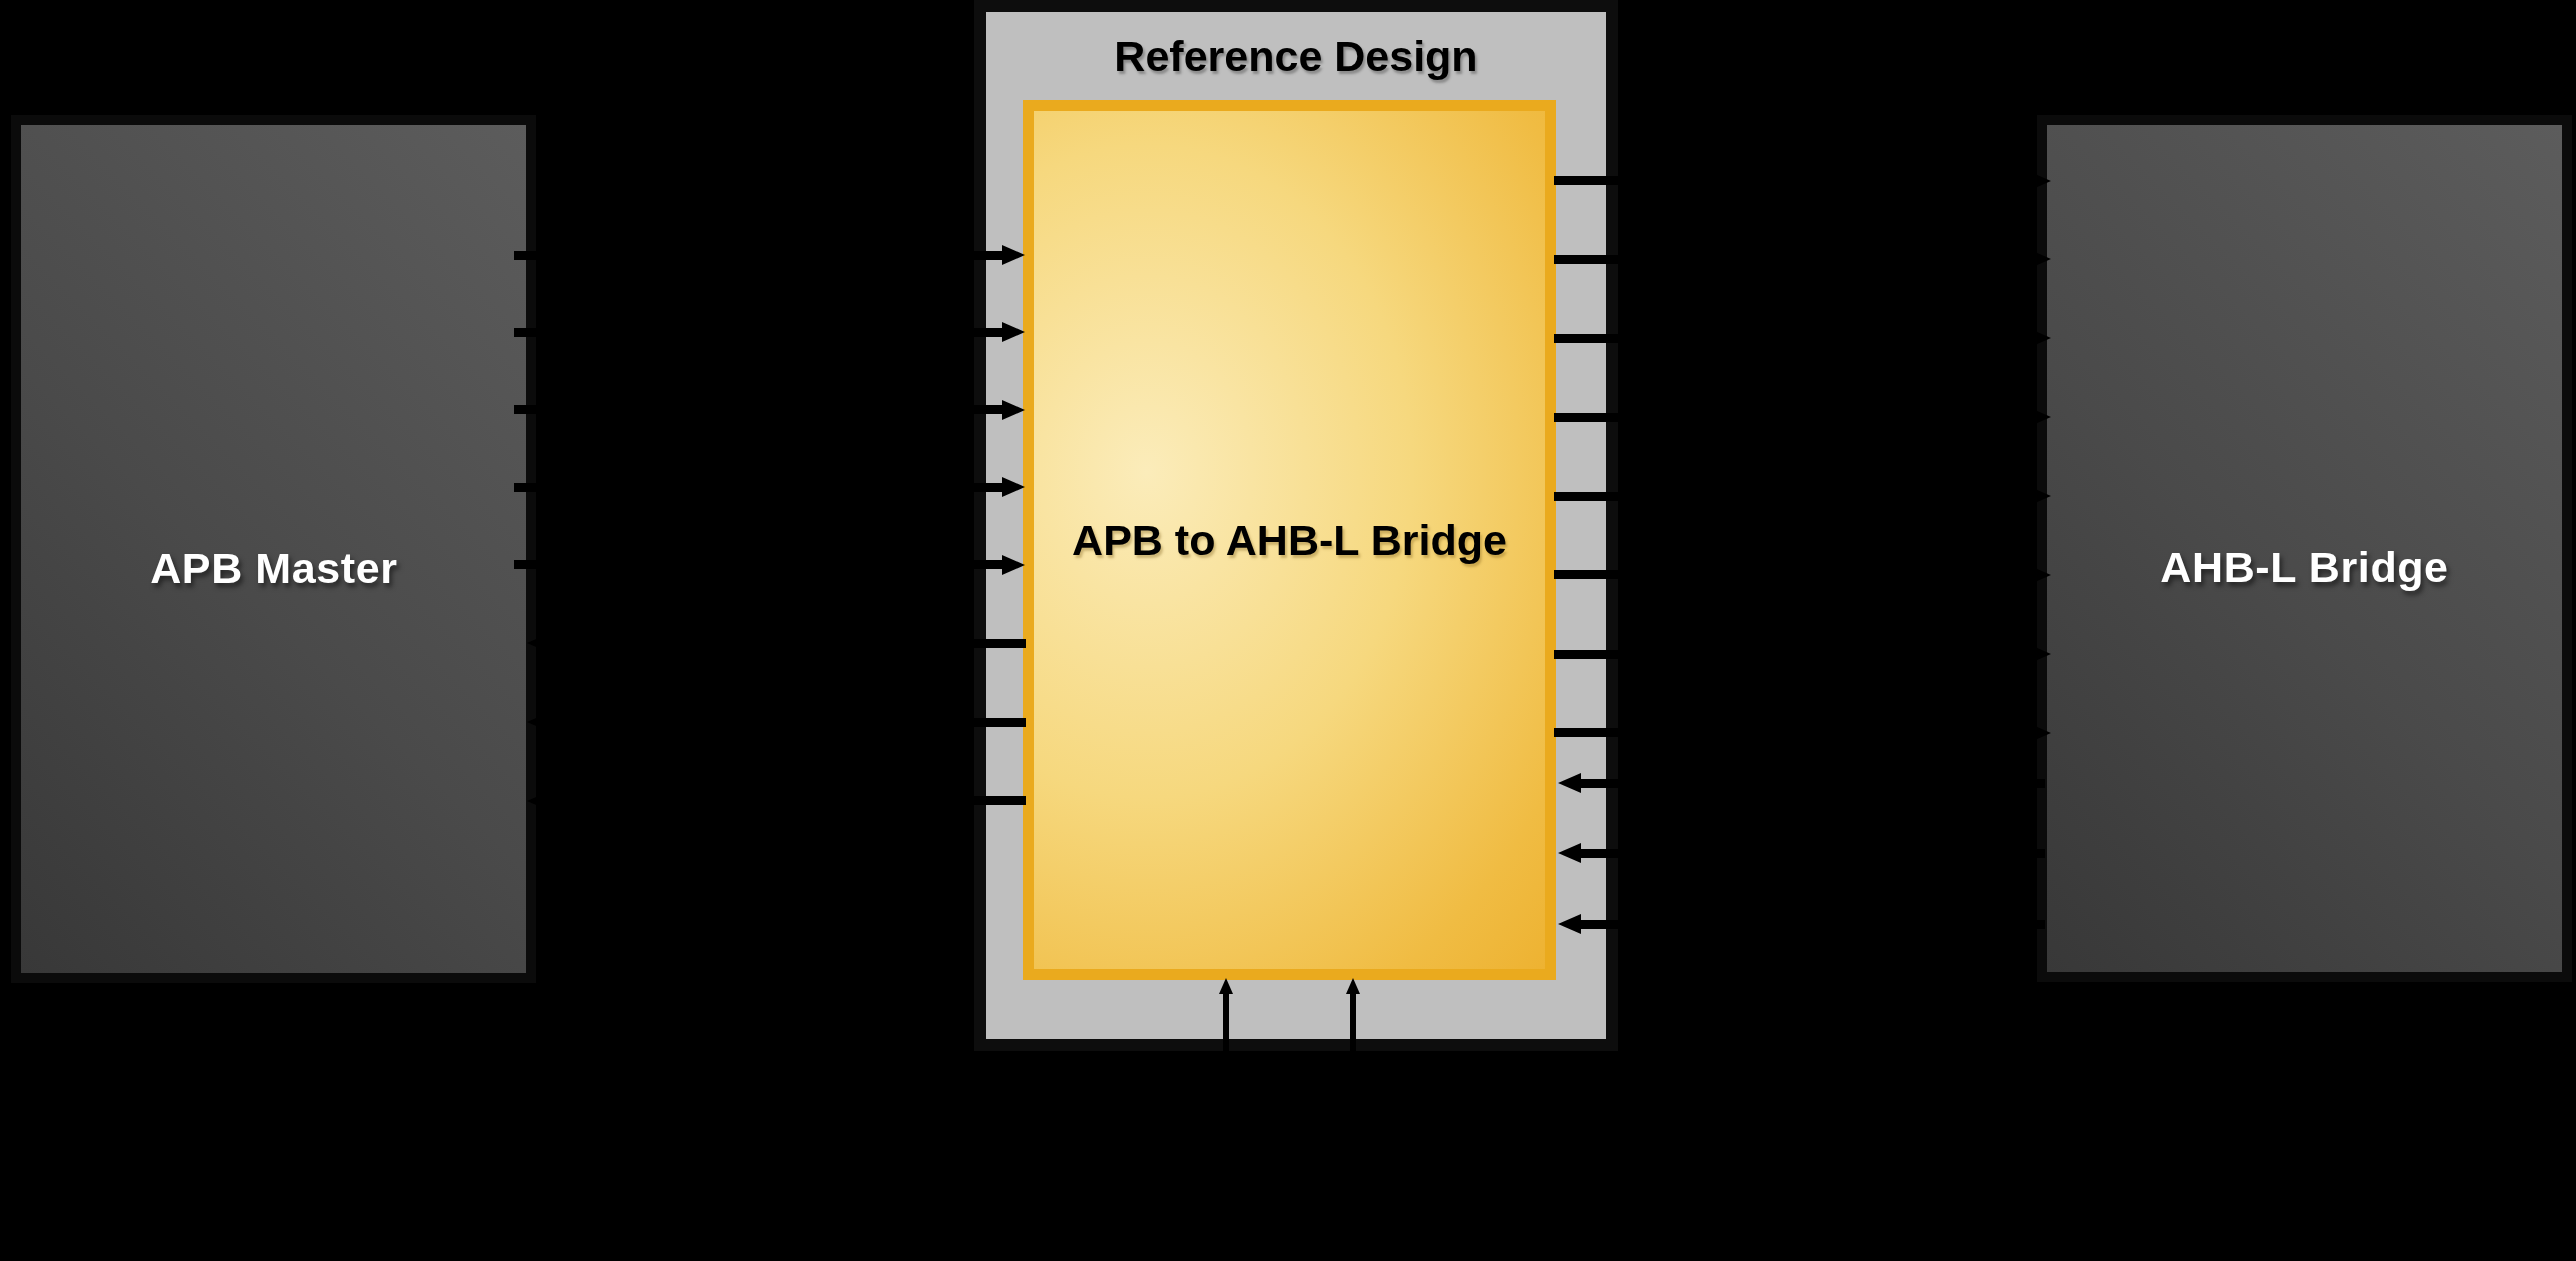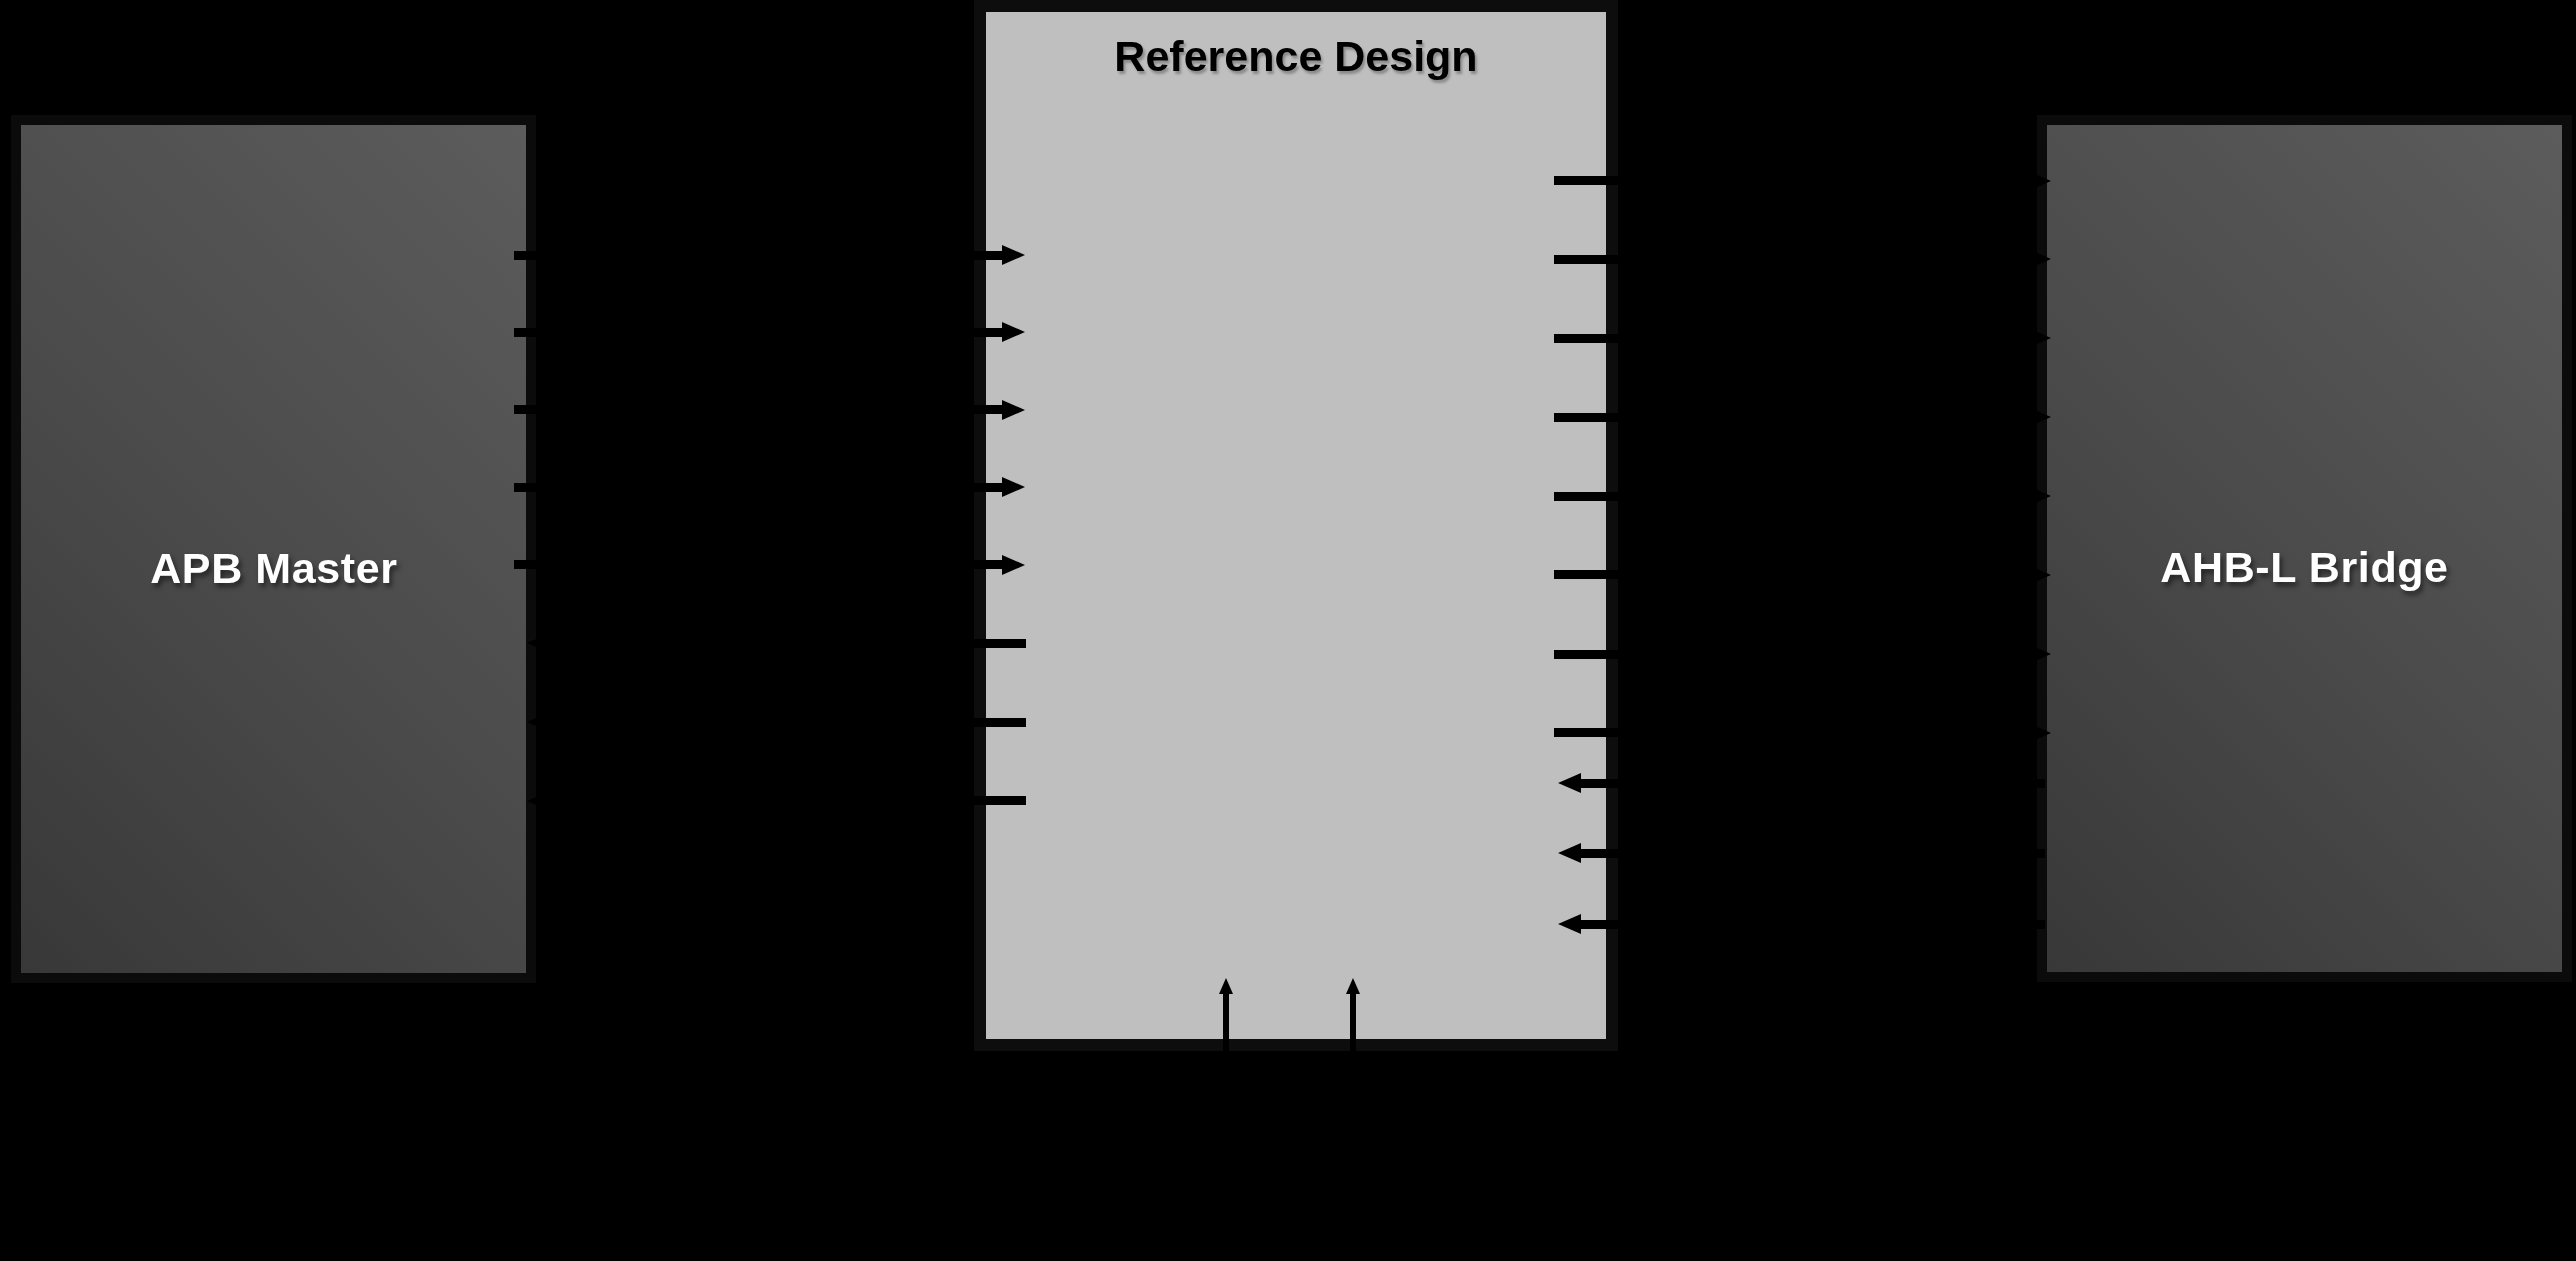--- a/index.html
+++ b/index.html
@@ -61,20 +61,23 @@
 </style>
 </head>
 <body>
 
 <div class="block" id="apb-master">
   <span class="lbl">APB Master</span>
 </div>
 
 <div id="ref-box">
   <div id="ref-title">Reference Design</div>
+  <div id="bridge">
+    <span class="lbl">APB to AHB-L Bridge</span>
+  </div>
 </div>
 
 <div class="block" id="ahb-slave">
   <span class="lbl">AHB-L Bridge</span>
 </div>
 
 <div id="connections">
     <div class="head" style="left: 1002px; top: 245px; border-top: 10px solid transparent; border-bottom: 10px solid transparent; border-left: 23px solid rgb(0, 0, 0);"></div>
     <div class="shaft" style="left: 514px; top: 251px; width: 492px; height: 9px;"></div>
     <div class="head" style="left: 1002px; top: 322px; border-top: 10px solid transparent; border-bottom: 10px solid transparent; border-left: 23px solid rgb(0, 0, 0);"></div>

